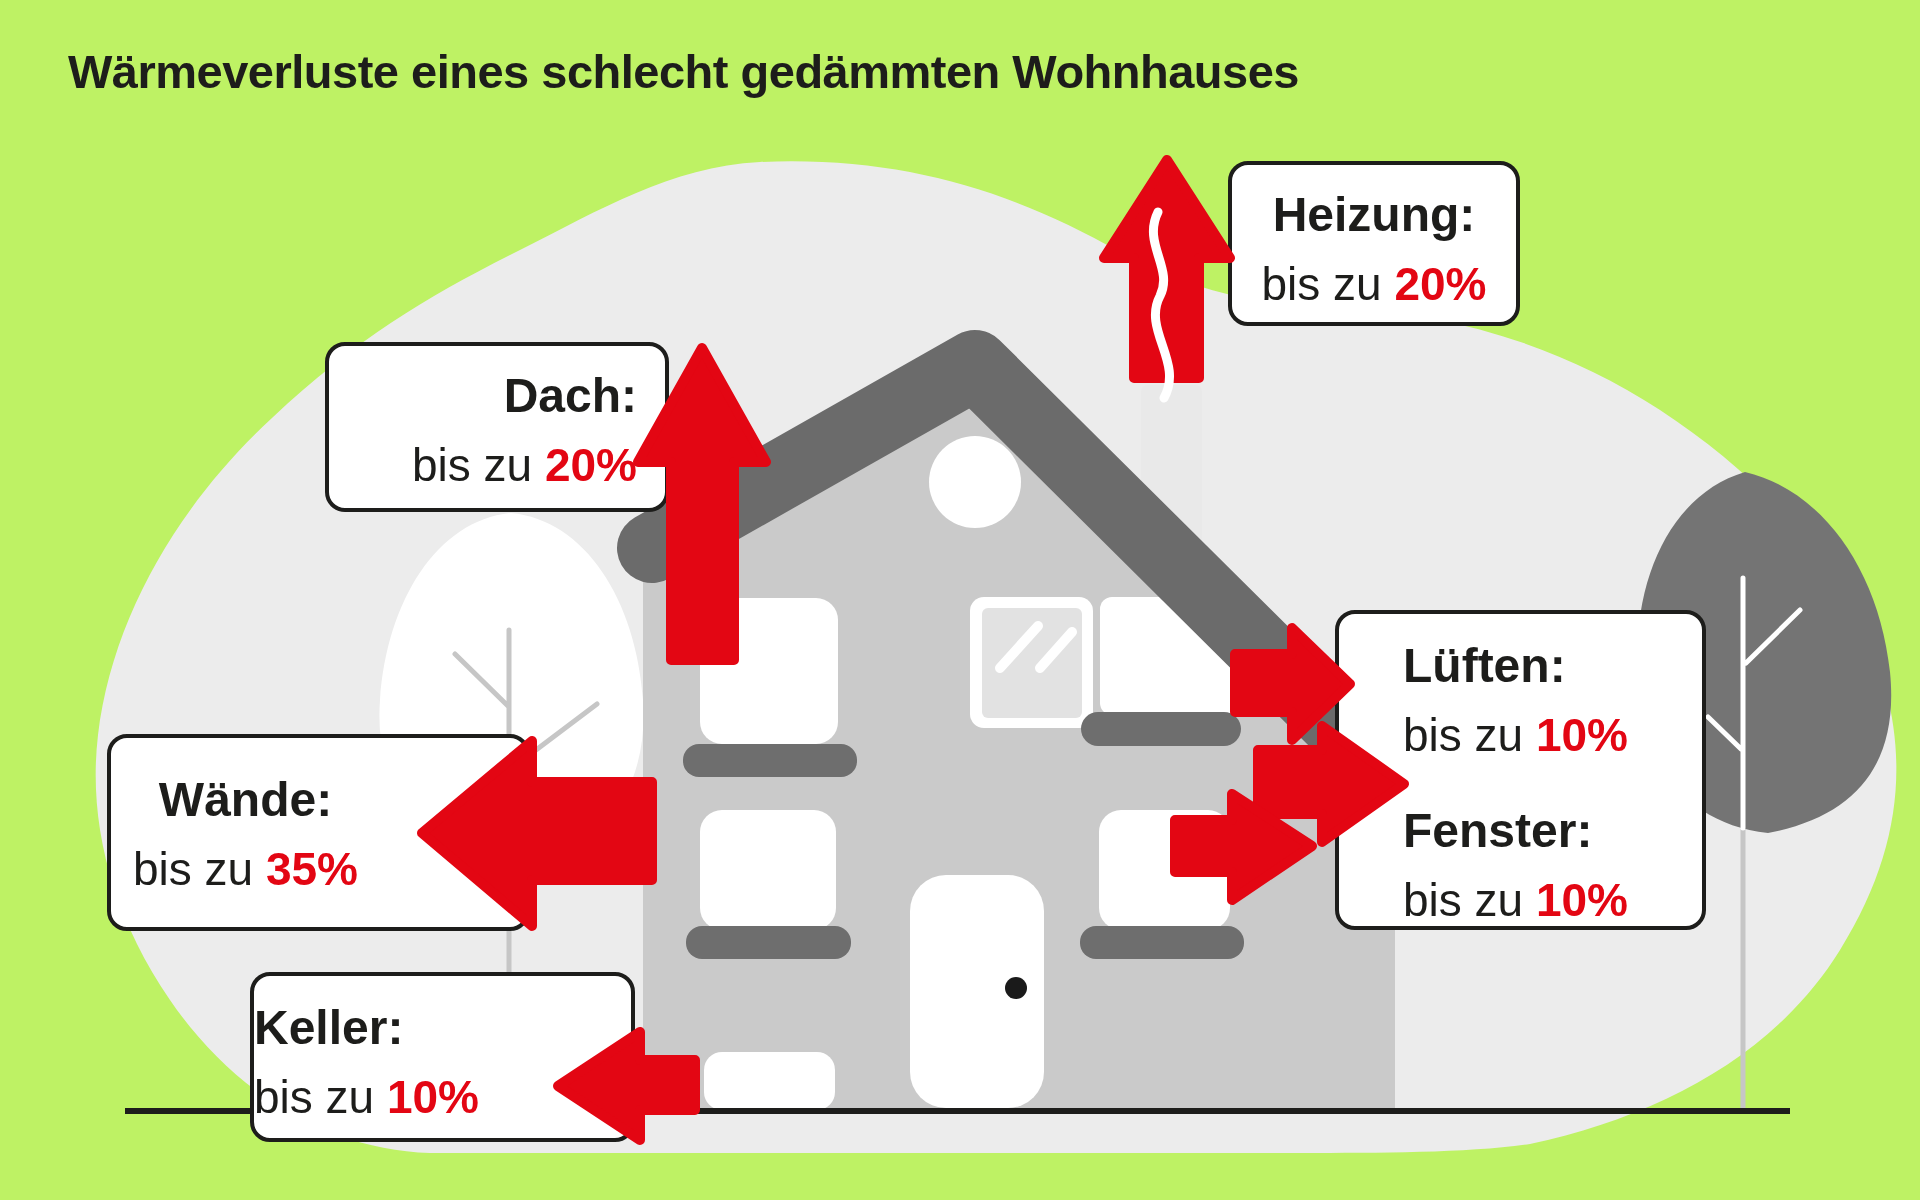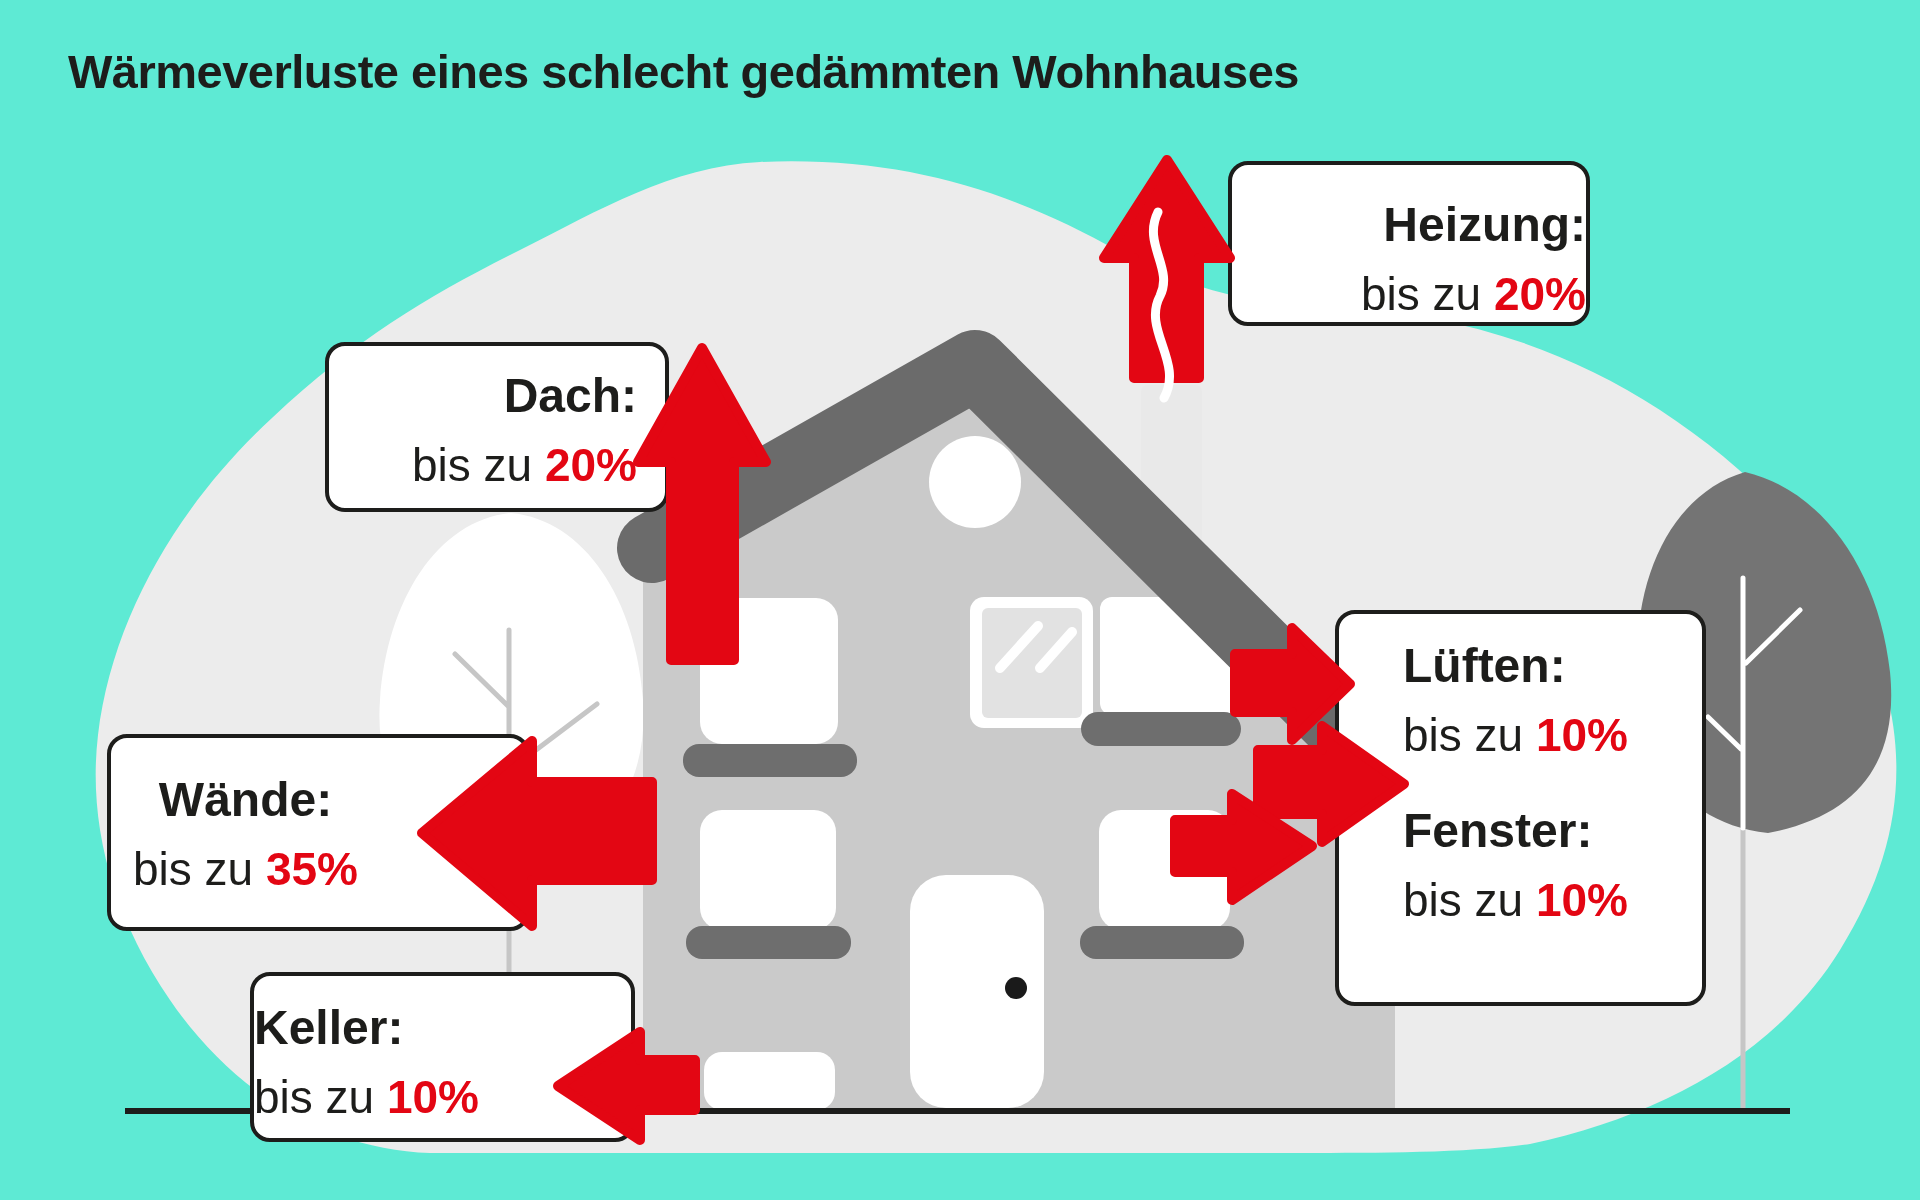--- a/index.html
+++ b/index.html
@@ -1,29 +1,29 @@
 <!DOCTYPE html>
 <html style="--accent_red: #e30613; --ink: #1d1d1b; --roof_gray: #6b6b6b; --facade_gray: #cacaca; --background_blob_gray: #ececec; --sill_gray: #6e6e6e; --chimney_gray: #e9e9e9; --glass_gray: #e2e2e2; --tree_dark_gray: #747474; --tree_line_gray: #c6c6c6;"><head>
 <meta charset="utf-8">
 <style>
   html,body{margin:0;padding:0;background:#fff;}
-  #stage{position:relative;width:1920px;height:1200px;overflow:hidden;background:#5eead4;
+  #stage{position:relative;width:1920px;height:1200px;overflow:hidden;background:#bef264;
          font-family:"Liberation Sans", sans-serif;color:var(--ink,#1d1d1b);}
   .title{position:absolute;left:68px;top:44px;font-size:47px;font-weight:bold;letter-spacing:-0.5px;}
   .subtitle{position:absolute;left:70px;top:128px;font-size:34px;color:#3a3a3a;}
   svg.layer{position:absolute;left:0;top:0;width:1920px;height:1200px;pointer-events:none;}
   .label-box{position:absolute;background:#fff;border:4px solid var(--ink,#1d1d1b);
              border-radius:20px;box-sizing:border-box;font-size:46px;line-height:1.48;}
   .label-box .name{font-weight:bold;font-size:48px;}
   .label-box .value{font-weight:bold;color:var(--accent_red,#e30613);}
   .box-dach{left:325px;top:342px;width:344px;height:170px;text-align:right;padding:14px 28px 0 0;}
-  .box-heizung{left:1228px;top:161px;width:362px;height:165px;text-align:right;padding-top:24px;}
+  .box-heizung{left:1228px;top:161px;width:292px;height:165px;text-align:center;padding-top:14px;}
   .box-waende{left:107px;top:734px;width:423px;height:197px;text-align:center;padding:26px 146px 0 0;}
   .box-keller{left:250px;top:972px;width:385px;height:170px;text-align:left;padding:16px 106px 0 0;}
-  .box-lf{left:1335px;top:610px;width:371px;height:396px;text-align:left;padding:16px 0 0 64px;}
+  .box-lf{left:1335px;top:610px;width:371px;height:320px;text-align:left;padding:16px 0 0 64px;}
   .box-lf .entry2{margin-top:26px;}
   
   .blob{fill:var(--background_blob_gray,#ececec);}
   .facade{fill:var(--facade_gray,#cacaca);}
   .roof{stroke:var(--roof_gray,#6b6b6b);stroke-width:70;fill:none;stroke-linecap:round;stroke-linejoin:round;}
   .chimney{fill:var(--chimney_gray,#e9e9e9);}
   .white-part{fill:#ffffff;}
   .sill{fill:var(--sill_gray,#6e6e6e);}
   .glass{fill:var(--glass_gray,#e2e2e2);}
   .streak{stroke:#ffffff;stroke-width:10;stroke-linecap:round;}

